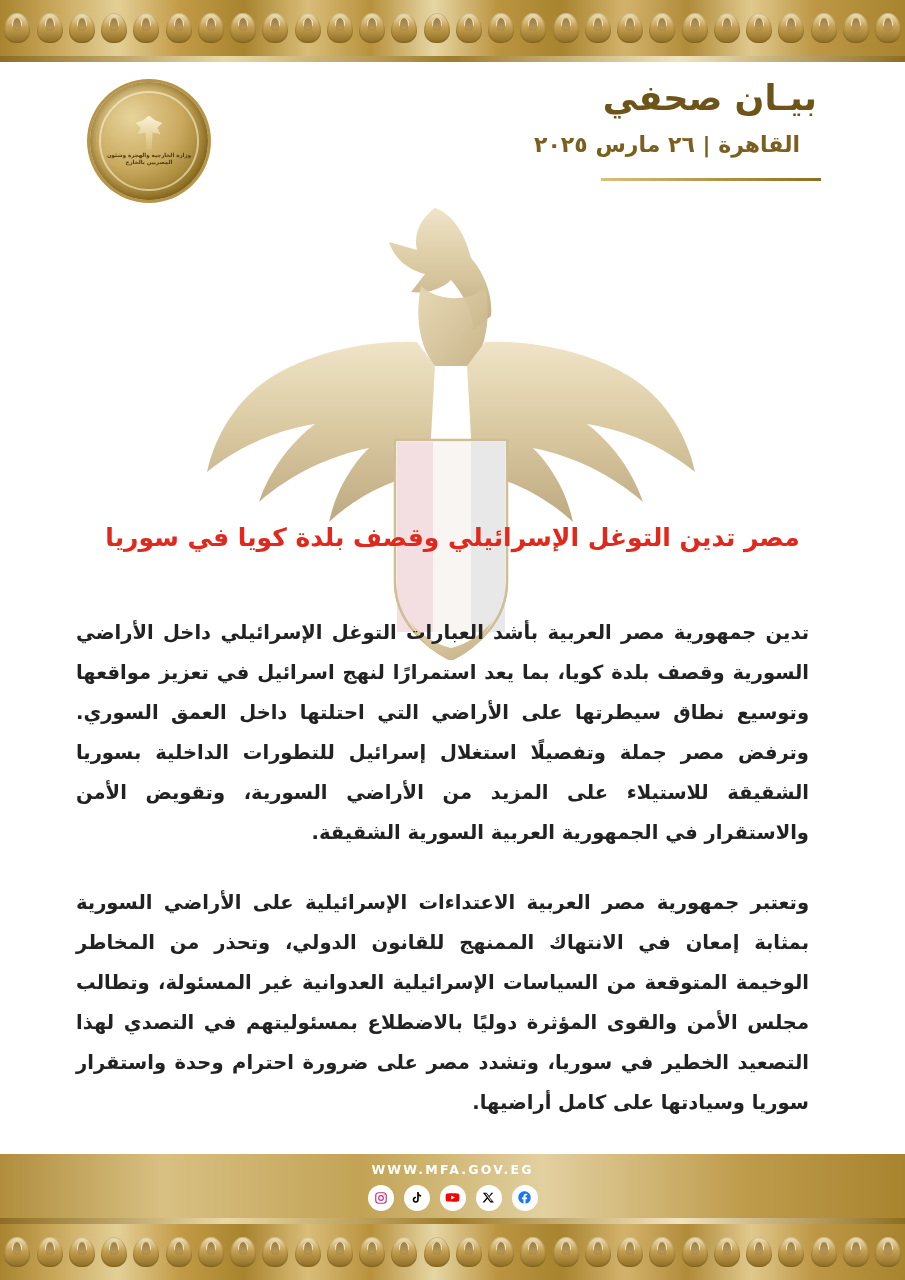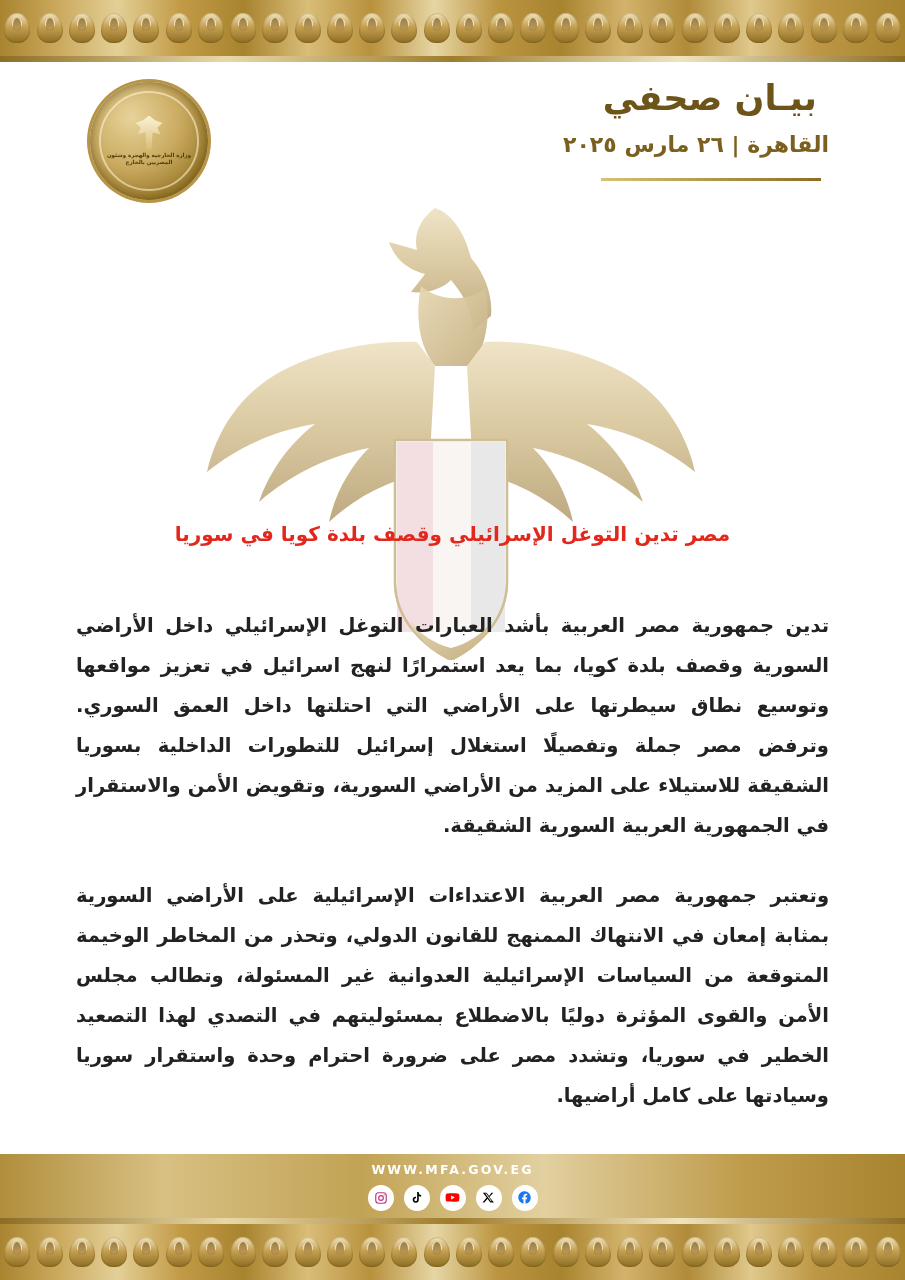--- a/index.html
+++ b/index.html
@@ -85,21 +85,21 @@
     right: 60px;
     top: 8px;
     font-size: 35px;
     font-weight: bold;
     color: #6d5418;
     letter-spacing: 1px;
     direction: rtl;
   }
   .header-date {
     position: absolute;
-    right: 48px;
+    right: 77px;
     top: 62px;
     font-size: 22px;
     font-weight: bold;
     color: #7a5f1e;
     direction: rtl;
   }
   .header-rule {
     position: absolute;
     right: 56px;
     top: 108px;
@@ -168,31 +168,31 @@
   .content {
     position: absolute;
     top: 520px;
     left: 0;
     width: 905px;
     direction: rtl;
     text-align: right;
   }
   .statement-title {
     color: #e2281c;
-    font-size: 20px;
+    font-size: 25px;
     font-weight: bold;
     text-align: center;
     margin: 0 60px 58px 60px;
     line-height: 1.4;
   }
   .paragraph {
     color: #222222;
     font-size: 19.5px;
     line-height: 2.05;
-    margin: 0 76px 30px 76px;
+    margin: 0 96px 30px 76px;
     text-align: justify;
     text-align-last: right;
     font-weight: bold;
   }
 
   
   .footer {
     position: absolute;
     left: 0;
     bottom: 62px;

